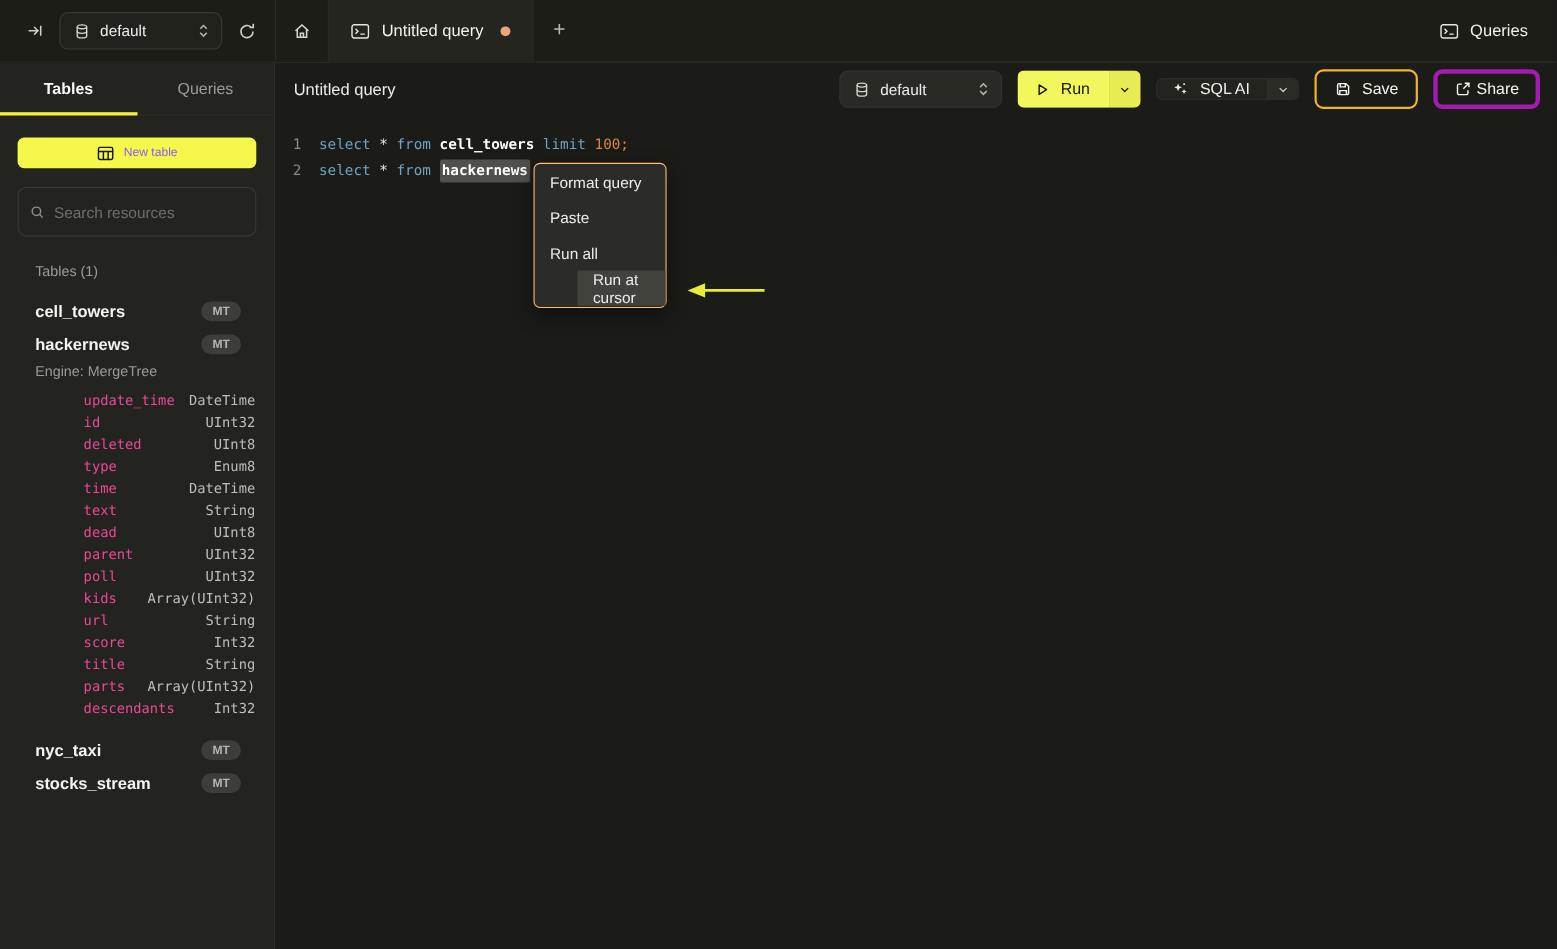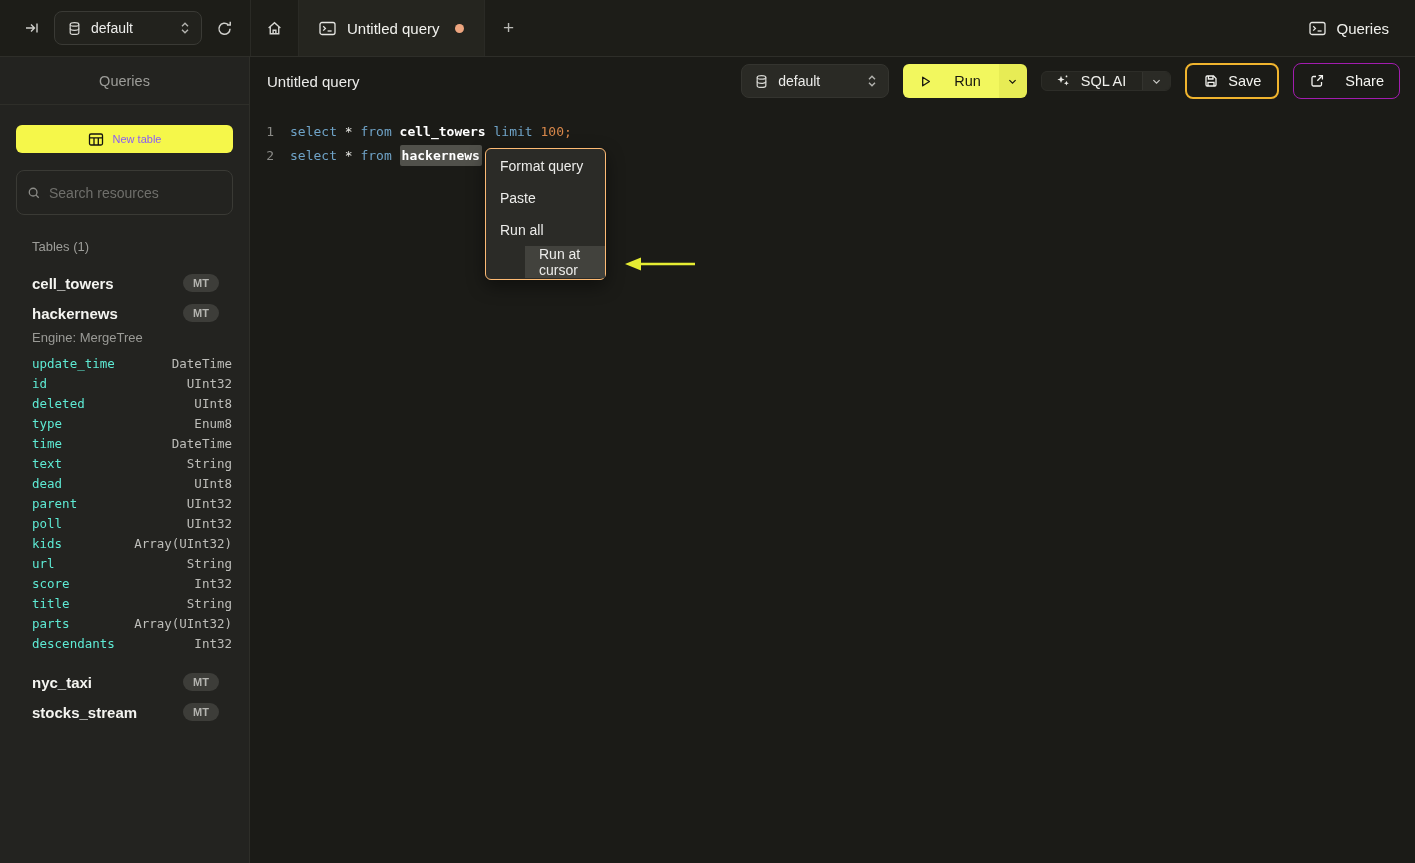--- a/index.html
+++ b/index.html
@@ -51,44 +51,44 @@
   .side-scroll { padding:24px 0 0; overflow:hidden; }
   .section-label { padding:0 16px 0 32px; font-size:13px; color:#9d9d99; margin-bottom:14px; }
   .table-row { display:flex; align-items:center; justify-content:space-between;
     padding:6px 30px 6px 32px; cursor:pointer; }
   .table-name { font-size:15px; font-weight:600; color:#f4f4f0; }
   .mt-badge { background:#3d3d39; color:#b4b4b0; font-size:11px; font-weight:600;
     border-radius:10px; padding:3px 10px; }
   .engine-line { padding:2px 16px 8px 32px; font-size:13px; color:#9a9a96; }
   .col-row { display:flex; justify-content:space-between; padding:2.5px 17px 2.5px 32px;
     font-family:"DejaVu Sans Mono", monospace; font-size:12.5px; }
-  .col-name { color:#5eead4; }
+  .col-name { color:#ec4899;margin-left:44px; }
   .col-type { color:#bdbdb9; }
   .cols-block { margin-bottom:14px; }
 
   
   .main { flex:1; display:flex; flex-direction:column; min-width:0; }
   .toolbar { height:48px; flex:0 0 48px; display:flex; align-items:center; padding:0 15px 0 17px; gap:14px; }
   .doc-title { font-size:15px; color:#ececea; margin-right:auto; }
   .run-split { display:flex; height:34px; border-radius:6px; overflow:hidden; cursor:pointer; }
-  .run-main { display:flex; align-items:center; gap:21px; background:#f2f75e; color:#18180f;
+  .run-main { display:flex; align-items:center; gap:9px; background:#f2f75e; color:#18180f;
     border:none; padding:0 18px 0 15px; font-size:14.5px; font-weight:500; cursor:pointer; }
   .run-caret { width:28px; background:#e7ec55; border:none; display:flex; align-items:center;
     justify-content:center; color:#18180f; cursor:pointer; }
   .sqlai { display:flex; height:20px; border-radius:6px; overflow:hidden; background:#24241f;
     border:1px solid #2d2d28; cursor:pointer; }
   .sqlai-main { display:flex; align-items:center; gap:10px; background:transparent; border:none;
     color:#f0f0ec; font-size:14.5px; padding:0 16px 0 13px; cursor:pointer; }
   .sqlai-caret { width:28px; background:#2b2b26; border:none; border-left:1px solid #34342f;
     display:flex; align-items:center; justify-content:center; color:#c9c9c5; cursor:pointer; }
   .save-btn { display:flex; align-items:center; gap:9px; height:36px; padding:0 16px;
     background:transparent; border:2px solid #f0b42e; border-radius:8px; color:#f4f4f0;
     font-size:14.5px; font-weight:500; cursor:pointer; }
-  .share-btn { display:flex; align-items:center; gap:20px; height:36px; padding:0 15px;
-    background:transparent; border:1px solid #a21caf; border-radius:8px; color:#f4f4f0;
+  .share-btn { display:flex; align-items:center; gap:4px; height:36px; padding:0 15px;
+    background:transparent; border:4px solid #a21caf; border-radius:8px; color:#f4f4f0;
     font-size:14.5px; font-weight:500; cursor:pointer; }
 
   
   .editor { flex:1; position:relative; background:#1b1b17; padding-top:14px;
     font-family:"DejaVu Sans Mono", monospace; font-size:13px; }
   .code-line { display:flex; height:24px; align-items:center; }
   .gutter { width:24px; text-align:right; color:#8a8a86; flex:0 0 24px; }
   .code-text { padding-left:16px; white-space:pre; color:#e8e8e4; }
   .tok-kw { color:#6fa3c7; }
   .tok-pl { color:#e8e8e4; }
@@ -181,20 +181,21 @@
         </span>
         <span>Queries</span>
       </button>
     </div>
   </header>
 
   <div class="body">
 
     <aside class="sidebar">
       <div class="side-tabs">
+        <button class="side-tab active">Tables</button>
         <button class="side-tab">Queries</button>
       </div>
 
       <button class="new-table-btn">
         <span>
           <svg width="16" height="15" viewBox="0 0 16 15" fill="none" stroke="#141410" stroke-width="1.3">
             <rect x="1.5" y="2" width="13" height="11" rx="1.5"></rect>
             <path d="M1.5 5.8h13M6 5.8V13M10.3 5.8V13"></path>
           </svg>
         </span>

